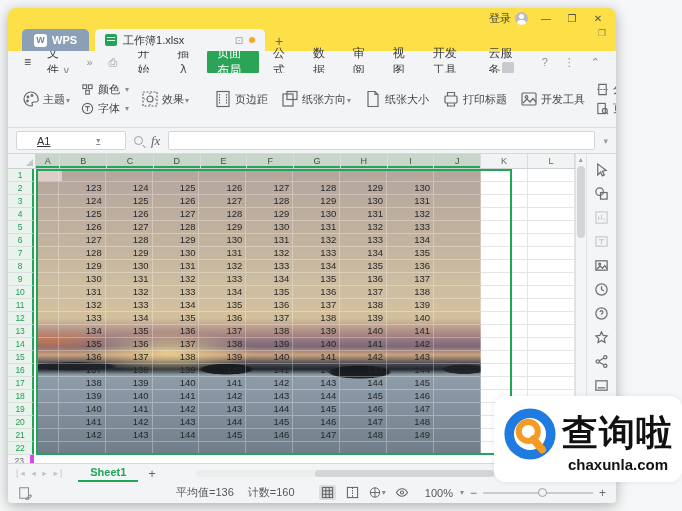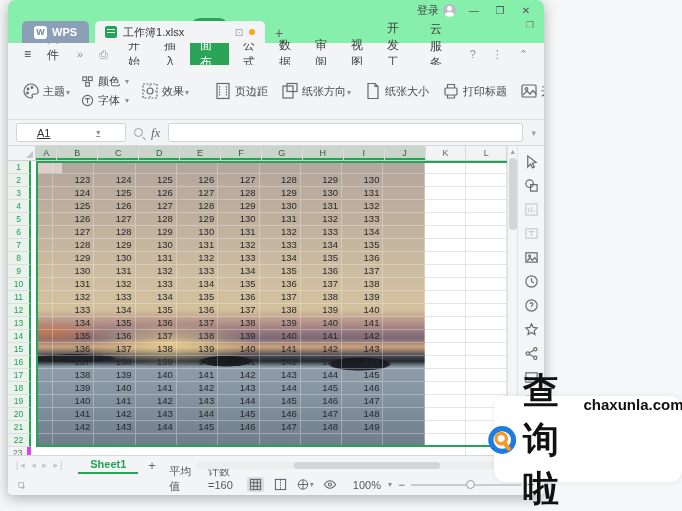--- a/index.html
+++ b/index.html
@@ -1,19 +1,19 @@
 <!DOCTYPE html>
 <html><head>
 <meta charset="utf-8">
 <style>
   * { margin:0; padding:0; box-sizing:border-box; }
   html,body { width:682px; height:511px; overflow:hidden; background:#f6f7f8;
     font-family:"Liberation Sans","DejaVu Sans",sans-serif; }
-  .window { position:absolute; left:8px; top:0; width:536px; height:495px;
-    background:#86efac; border-radius:8px 8px 4px 4px; box-shadow:0 3px 14px rgba(0,0,0,.3);
+  .window { position:absolute; left:8px; top:8px; width:608px; height:495px;
+    background:#fde047; border-radius:8px 8px 4px 4px; box-shadow:0 3px 14px rgba(0,0,0,.3);
     display:flex; flex-direction:column; overflow:hidden; }
 
   
   .titlebar { height:18px; display:flex; justify-content:flex-end; align-items:center; gap:10px; padding:2px 10px 0; }
   .titlebar .login { font-size:11px; color:#444; display:flex; align-items:center; gap:4px; }
   .avatar { width:13px; height:13px; border-radius:50%; background:#b9bcc0; position:relative; overflow:hidden; }
   .avatar:before { content:""; position:absolute; left:4px; top:2px; width:5px; height:5px; border-radius:50%; background:#fff; }
   .avatar:after { content:""; position:absolute; left:2px; top:8px; width:9px; height:6px; border-radius:50% 50% 0 0; background:#fff; }
   .winbtn { font-size:10px; color:#555; width:16px; text-align:center; cursor:default; }
 
@@ -118,21 +118,21 @@
   .vico { width:17px; height:15px; display:flex; align-items:center; justify-content:center; border-radius:2px; }
   .vico.active { background:#dcdddf; }
   .vico svg { stroke:#5d6166; fill:none; stroke-width:1.1; }
   .zoomctl { display:flex; align-items:center; gap:6px; margin-left:6px;text-align:center; }
   .ztrack { width:110px; height:2px; background:#c9ccd0; position:relative; }
   .zthumb { position:absolute; left:50%; top:-4px; width:9px; height:9px; border:1.5px solid #9aa0a6; border-radius:50%; background:#f3f4f5; }
   .zbtn { color:#6a6e72; font-size:12px; }
 
   
   .watermark { position:absolute; right:0; top:396px; width:188px; height:86px; background:#fff; border-radius:12px;
-    z-index:60; display:flex; flex-direction:row; justify-content:center; padding:4px 8px 2px 10px; box-shadow:0 0 6px rgba(0,0,0,.08); }
+    z-index:60; display:flex; flex-direction:column; justify-content:center; padding:4px 8px 2px 10px; box-shadow:0 0 6px rgba(0,0,0,.08); }
   .wm-row { display:flex; align-items:center; gap:6px; }
   .wm-title { font-size:36px; font-weight:900; color:#111; letter-spacing:1px; font-family:"Liberation Sans",sans-serif; }
   .wm-domain { font-size:15px; font-weight:bold; color:#111; text-align:right; margin-top:-4px; padding-right:6px; }
 </style>
 </head>
 <body>
 
 <div class="window">
 
   <div class="titlebar">

